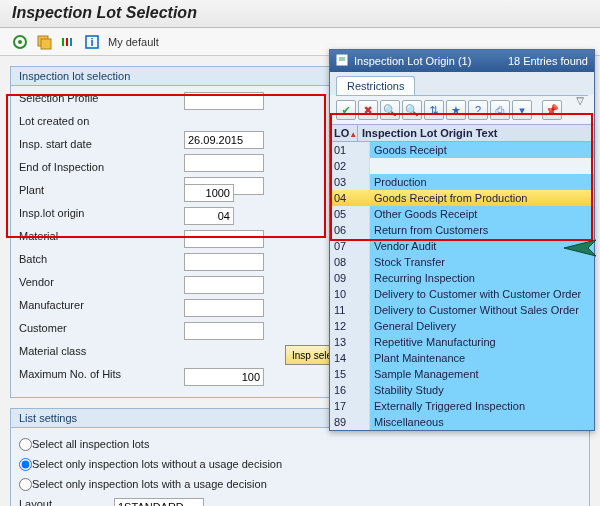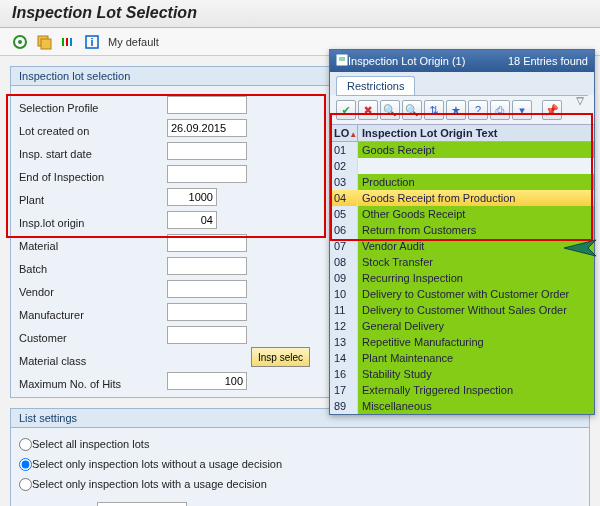--- a/index.html
+++ b/index.html
@@ -5,48 +5,48 @@
   * { box-sizing: border-box; font-family: Arial, sans-serif; }
   body { margin: 0; background: #f2f2f2; width: 600px; height: 506px; overflow: hidden; position: relative; }
   .titlebar { background: linear-gradient(#f5f5f5,#e8e8e8); border-bottom: 1px solid #bbb; height: 28px; padding: 4px 12px; font-style: italic; font-weight: bold; font-size: 16px; color: #222; }
   .toolbar { height: 28px; padding: 4px 12px; display: flex; align-items: center; gap: 8px; background: #f7f7f7; border-bottom: 1px solid #ccc; }
   .toolbar-icon { width: 16px; height: 16px; display: inline-block; }
   .toolbar-text { font-size: 11px; color: #333; }
   .main-area { padding: 10px; position: relative; }
   .group-box { border: 1px solid #9cb8d4; background: #ecf2f7; margin-bottom: 10px; }
   .group-title { background: #dce8f3; font-size: 11px; color: #1a3e6c; padding: 3px 8px; border-bottom: 1px solid #9cb8d4; }
   .group-body { padding: 6px; }
-  .form-row { display: flex; align-items: flex-end; height: 22px; margin-bottom: 1px; }
+  .form-row { display: flex; align-items: flex-start; height: 22px; margin-bottom: 1px; gap: 17px; }
   .form-label { width: 150px; font-size: 11px; color: #222; padding-left: 2px; }
   .form-input { width: 80px; height: 18px; border: 1px solid #a8a8a8; background: #fff; font-size: 11px; padding: 1px 3px; }
   .form-input.date { width: 80px; margin-top: 16px; }
   .form-input.short { width: 50px; text-align: right; }
   .form-btn { height: 20px; font-size: 10px; border: 1px solid #888; background: linear-gradient(#fdf3c4,#f3dd74); padding: 1px 6px; margin-left: 4px; max-width: 65px; overflow: hidden; }
   .form-input.num { text-align: right; width: 80px; }
   .red-box { position: absolute; border: 2px solid #d00; pointer-events: none; }
   .radio-row { display: flex; align-items: center; height: 20px; font-size: 11px; color: #222; gap: 0; padding-left: 2px; }
   .radio-row input { margin: 0; }
   .popup { position: absolute; top: 49px; left: 329px; width: 266px; background: #eef3f8; border: 1px solid #4a6d9c; box-shadow: 0 2px 6px rgba(0,0,0,0.3); }
-  .popup-title { background: linear-gradient(#4e79b2,#2e5a94); color: #fff; font-size: 11px; padding: 4px 6px; display: flex; align-items: center; }
+  .popup-title { background: linear-gradient(#4e79b2,#2e5a94); color: #fff; font-size: 11px; padding: 4px 6px; display: flex; gap: 6px; align-items: center; }
   .popup-tabs { background: #e2eaf3; padding: 4px 10px 0 6px; }
   .popup-tab { display: inline-block; background: #fff; border: 1px solid #9cb8d4; border-bottom: none; padding: 3px 10px; font-size: 11px; color: #1a3e6c; border-radius: 3px 3px 0 0; }
   .popup-sep { border-top: 1px solid #9cb8d4; margin: 0 6px; position: relative; }
   .chev { position: absolute; right: 4px; top: -1px; font-size: 10px; color: #555; }
   .popup-tools { display: flex; gap: 2px; padding: 4px 6px; background: #eef3f8; flex-wrap: nowrap; }
   .tool-btn { width: 20px; height: 20px; border: 1px solid #9ab; background: linear-gradient(#fefefe,#e0e8f0); display: flex; align-items: center; justify-content: center; font-size: 11px; color: #2a4; border-radius: 2px; }
   .tool-btn.x { color: #c33; }
   .tool-btn.b { color: #36c; }
   .popup-table { font-size: 11px; }
   .popup-head { display: flex; background: #d7e3ef; border-top: 1px solid #aac; border-bottom: 1px solid #aac; font-weight: bold; }
   .popup-head .c1 { width: 28px; padding: 2px 4px; border-right: 1px solid #aac; color: #224; }
   .popup-head .c1 .arr { color: #c33; font-size: 8px; }
   .popup-head .c2 { flex: 1; padding: 2px 4px; color: #224; }
   .popup-row { display: flex; }
-  .popup-row .c1 { width: 28px; padding: 2px 4px; border-right: 1px solid #cde; background: #dfeaf4; color: #224; }
-  .popup-row .c2 { flex: 1; padding: 2px 4px; background: #84cc16; color: #224; }
+  .popup-row .c1 { width: 40px; padding: 2px 4px; border-right: 1px solid #cde; background: #dfeaf4; color: #224; }
+  .popup-row .c2 { flex: 1; padding: 2px 4px; background: #7dd3fc; color: #224; }
   .popup-row.sel .c1 { background: linear-gradient(#ffe97a,#f7cf45); }
   .popup-row.sel .c2 { background: linear-gradient(#ffe97a,#f7cf45); }
   .arrow-ptr { position: absolute; left: 558px; top: 236px; pointer-events: none; z-index: 50; }
 </style>
 </head>
 <body>
 
 <div class="titlebar">Inspection Lot Selection</div>
 
 <div class="toolbar">
@@ -250,20 +250,24 @@
         </div>
         <div class="popup-row">
           <div class="c1">13</div>
           <div class="c2">Repetitive Manufacturing</div>
         </div>
         <div class="popup-row">
           <div class="c1">14</div>
           <div class="c2">Plant Maintenance</div>
         </div>
         <div class="popup-row">
+          <div class="c1">15</div>
+          <div class="c2">Sample Management</div>
+        </div>
+        <div class="popup-row">
           <div class="c1">16</div>
           <div class="c2">Stability Study</div>
         </div>
         <div class="popup-row">
           <div class="c1">17</div>
           <div class="c2">Externally Triggered Inspection</div>
         </div>
         <div class="popup-row">
           <div class="c1">89</div>
           <div class="c2">Miscellaneous</div>

